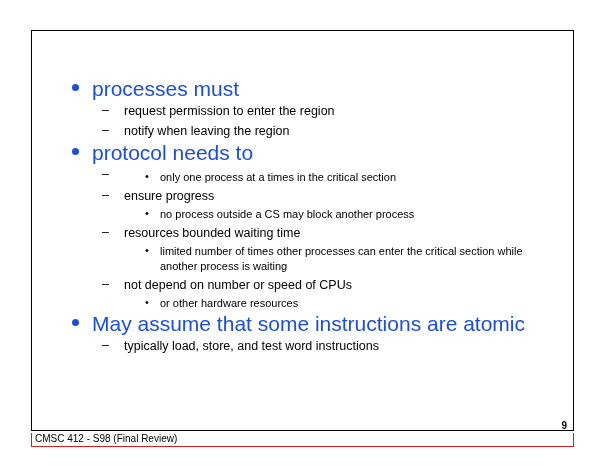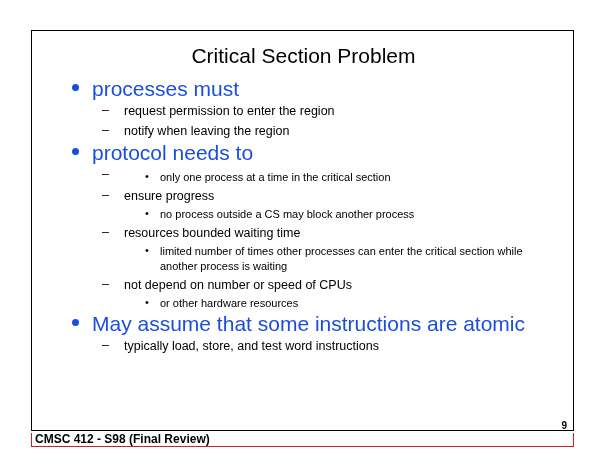--- a/index.html
+++ b/index.html
@@ -101,43 +101,42 @@
     width: 543px;
     height: 14px;
     border: 1px solid #d02020;
     border-top: none;
     box-sizing: border-box;
   }
   #footer-text {
     position: absolute;
     left: 3px;
     top: 0px;
-    font-size: 12px;
+    font-size: 10px;
     color: #000000;
     line-height: 12px;
-    font-weight: bold;
+    font-weight: normal;
     font-family: "Liberation Sans", sans-serif;
   }
   #page-number {
     position: absolute;
     right: 6px;
     top: -13px;
     font-size: 10px;
     color: #000000;
     font-weight: bold;
   }
 </style>
 </head>
 <body>
 
 <div id="slide">
 
   <div id="slide-frame">
 
-    <div id="title">Critical Section Problem</div>
 
     <div id="body">
 
       <div class="lvl1">
         <span class="bullet"></span>
         <span>processes must</span>
       </div>
 
       <div class="lvl2">
         <span class="dash">–</span>
@@ -153,21 +152,21 @@
         <span class="bullet"></span>
         <span>protocol needs to</span>
       </div>
 
       <div class="lvl2">
         <span class="dash">–</span>
       </div>
 
       <div class="lvl3">
         <span class="dot">•</span>
-        <span>only one process at a time in the critical section</span>
+        <span>only one process at a times in the critical section</span>
       </div>
 
       <div class="lvl2">
         <span class="dash">–</span>
         <span>ensure progress</span>
       </div>
 
       <div class="lvl3">
         <span class="dot">•</span>
         <span>no process outside a CS may block another process</span>

